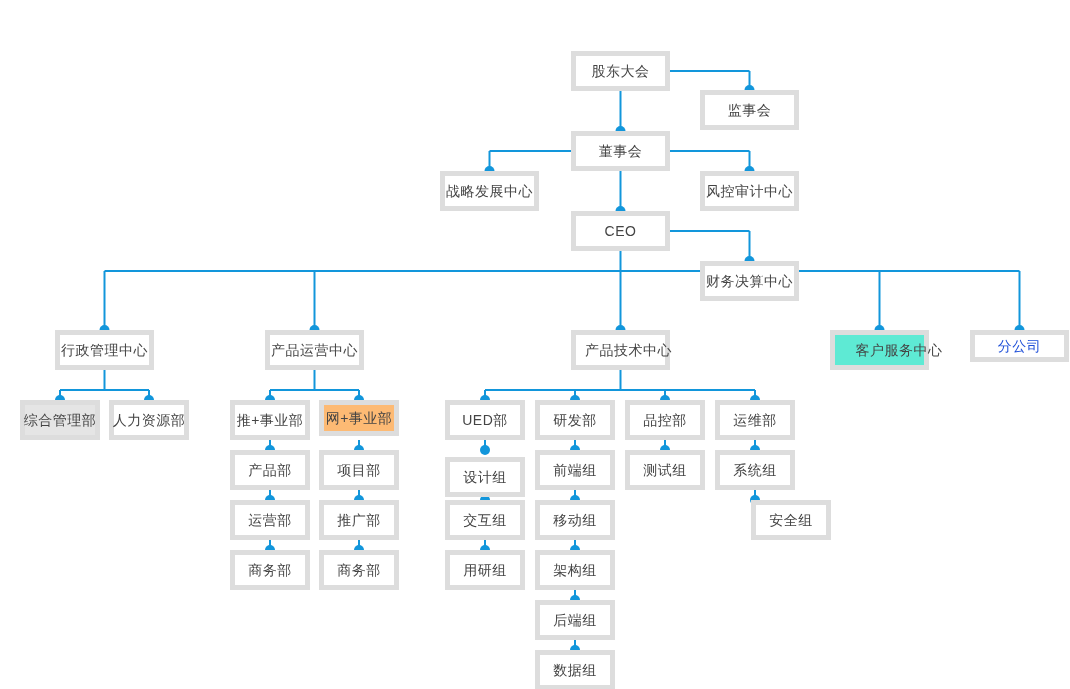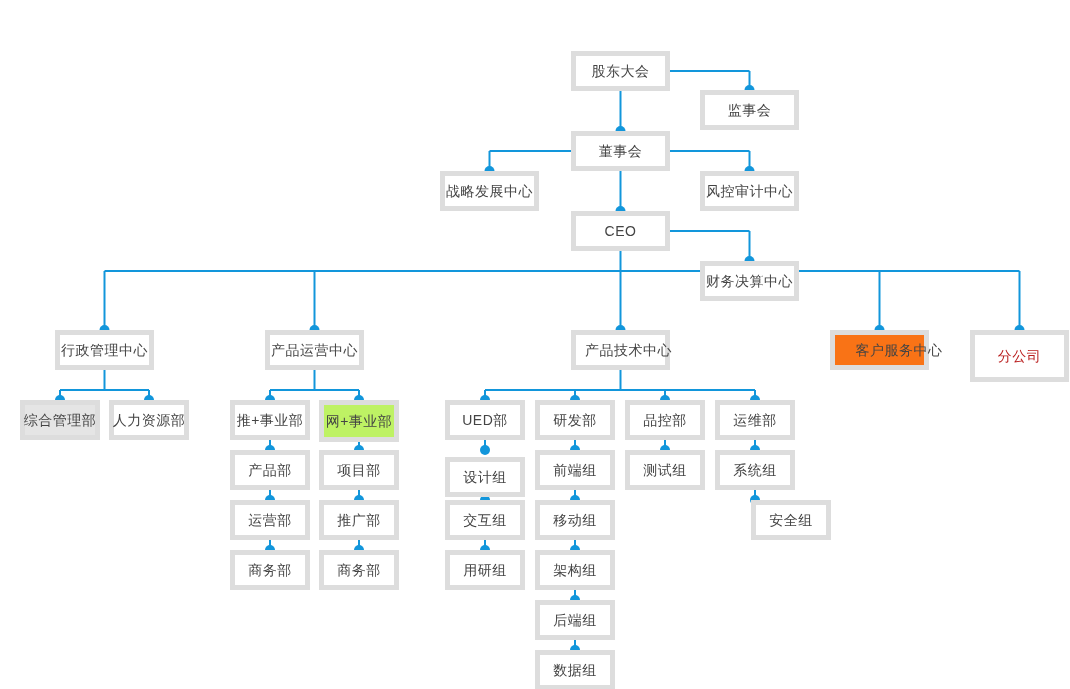--- a/index.html
+++ b/index.html
@@ -159,36 +159,36 @@
       </div>
       <div class="node" style="left: 55px; top: 330px; width: 99px; height: 40px; border-color: rgb(221, 221, 221); background: rgb(255, 255, 255); color: rgb(68, 68, 68);">
         <span class="node-label">行政管理中心</span>
       </div>
       <div class="node" style="left: 265px; top: 330px; width: 99px; height: 40px; border-color: rgb(221, 221, 221); background: rgb(255, 255, 255); color: rgb(68, 68, 68);">
         <span class="node-label">产品运营中心</span>
       </div>
       <div class="node" style="left: 571px; top: 330px; width: 99px; height: 40px; border-color: rgb(221, 221, 221); background: rgb(255, 255, 255); color: rgb(68, 68, 68); padding-left: 16px;">
         <span class="node-label">产品技术中心</span>
       </div>
-      <div class="node" style="left: 830px; top: 330px; width: 99px; height: 40px; border-color: rgb(221, 221, 221); background: #f97316; color: rgb(68, 68, 68); padding-left: 39px;">
+      <div class="node" style="left: 830px; top: 330px; width: 99px; height: 40px; border-color: rgb(221, 221, 221); background: #5eead4; color: rgb(68, 68, 68); padding-left: 39px;">
         <span class="node-label">客户服务中心</span>
       </div>
-      <div class="node" style="left: 970px; top: 330px; width: 99px; height: 52px; border-color: rgb(221, 221, 221); background: rgb(255, 255, 255); color: #b91c1c;">
+      <div class="node" style="left: 970px; top: 330px; width: 99px; height: 32px; border-color: rgb(221, 221, 221); background: rgb(255, 255, 255); color: #1d4ed8;">
         <span class="node-label">分公司</span>
       </div>
       <div class="node" style="left: 20px; top: 400px; width: 80px; height: 40px; border-color: rgb(221, 221, 221); background: #e5e5e5; color: rgb(68, 68, 68);">
         <span class="node-label">综合管理部</span>
       </div>
       <div class="node" style="left: 109px; top: 400px; width: 80px; height: 40px; border-color: rgb(221, 221, 221); background: rgb(255, 255, 255); color: rgb(68, 68, 68);">
         <span class="node-label">人力资源部</span>
       </div>
       <div class="node" style="left: 230px; top: 400px; width: 80px; height: 40px; border-color: rgb(221, 221, 221); background: rgb(255, 255, 255); color: rgb(68, 68, 68);">
         <span class="node-label">推+事业部</span>
       </div>
-      <div class="node" style="left: 319px; top: 400px; width: 80px; height: 42px; border-color: rgb(221, 221, 221); background: #bef264; color: rgb(68, 68, 68);">
+      <div class="node" style="left: 319px; top: 400px; width: 80px; height: 36px; border-color: rgb(221, 221, 221); background: #fdba74; color: rgb(68, 68, 68);">
         <span class="node-label">网+事业部</span>
       </div>
       <div class="node" style="left: 230px; top: 450px; width: 80px; height: 40px; border-color: rgb(221, 221, 221); background: rgb(255, 255, 255); color: rgb(68, 68, 68);">
         <span class="node-label">产品部</span>
       </div>
       <div class="node" style="left: 319px; top: 450px; width: 80px; height: 40px; border-color: rgb(221, 221, 221); background: rgb(255, 255, 255); color: rgb(68, 68, 68);">
         <span class="node-label">项目部</span>
       </div>
       <div class="node" style="left: 230px; top: 500px; width: 80px; height: 40px; border-color: rgb(221, 221, 221); background: rgb(255, 255, 255); color: rgb(68, 68, 68);">
         <span class="node-label">运营部</span>

